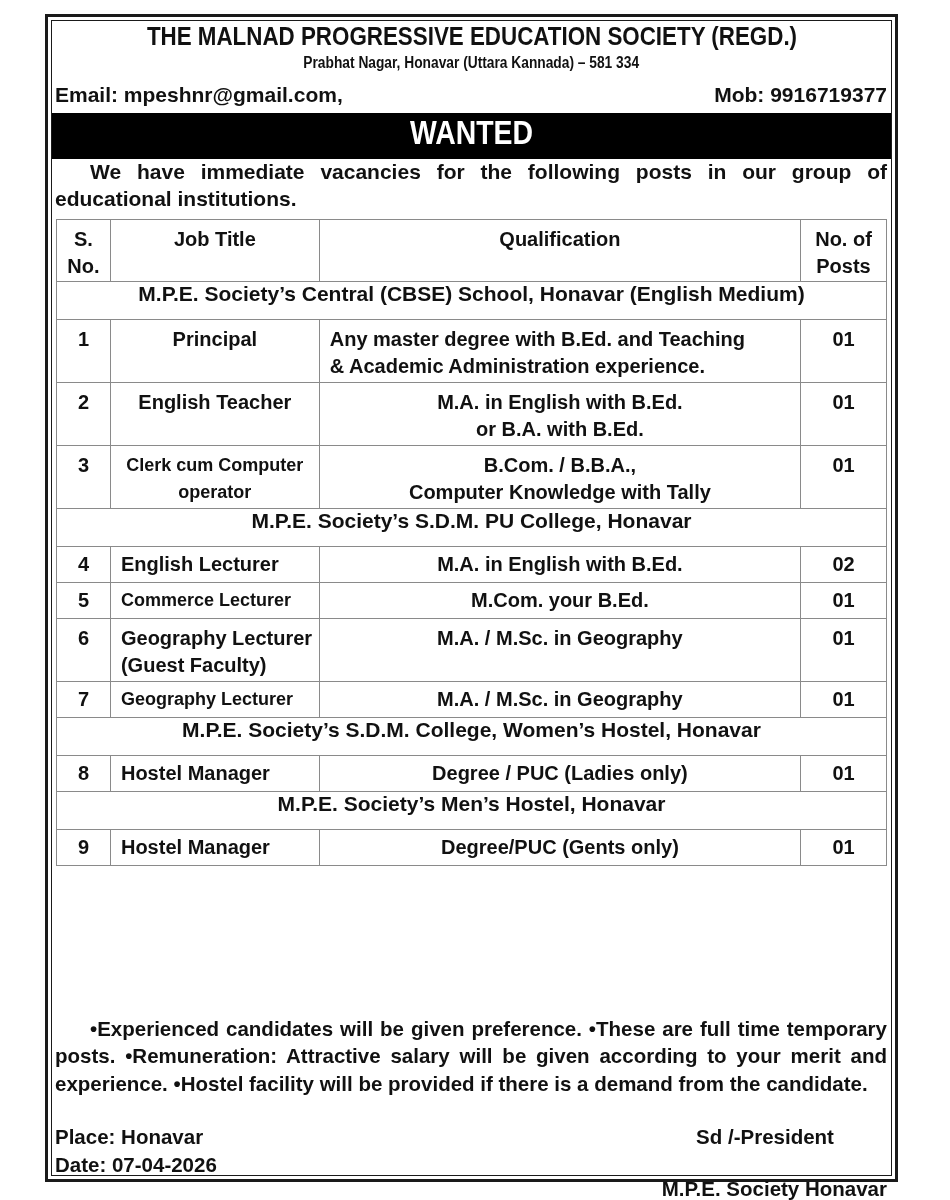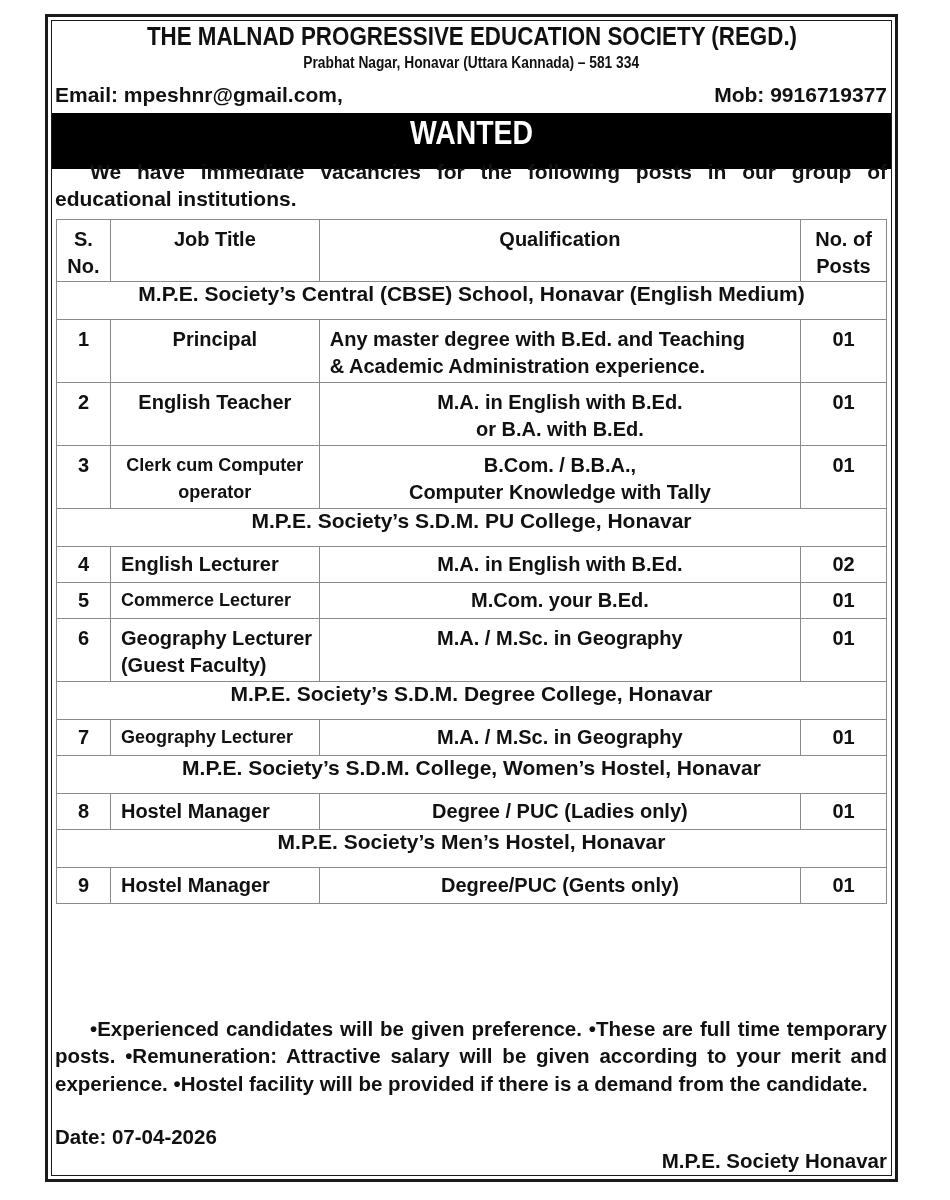--- a/index.html
+++ b/index.html
@@ -11,21 +11,21 @@
            border: 1px solid #1a1a1a; }
   .line { position: absolute; left: 0; right: 0; white-space: nowrap; font-weight: bold; }
   .cond { display: inline-block; transform-origin: center center; }
   .title { top: 4px; text-align: center; font-size: 26px; }
   .title .cond { transform: scaleX(0.86); }
   .address { top: 37px; text-align: center; font-size: 16px; }
   .address .cond { transform: scaleX(0.86); }
   .contact { top: 66px; font-size: 21px; }
   .contact .email { position: absolute; left: 7px; }
   .contact .mob { position: absolute; right: 8px; }
-  .wanted-bar { position: absolute; left: 4px; right: 4px; top: 96px; height: 56px;
+  .wanted-bar { position: absolute; left: 4px; right: 4px; top: 96px; height: 46px;
            background: #000; color: #fff; text-align: center; font-weight: bold;
            font-size: 33px; line-height: 40px; }
   .wanted-bar .cond { transform: scaleX(0.86); }
   .intro { position: absolute; left: 7px; right: 8px; top: 141px; font-size: 21px; font-weight: bold;
            line-height: 27px; text-align: justify; text-align-last: left; }
   .intro .first { text-indent: 35px; text-align: justify; text-align-last: justify; white-space: nowrap; }
   table.vac { position: absolute; left: 8px; top: 202px; width: 831px; border-collapse: collapse;
            font-weight: bold; font-size: 20px; }
   table.vac td, table.vac th { border: 1px solid #8a8a8a; padding: 0; vertical-align: top; }
   table.vac th { font-weight: bold; }
@@ -216,23 +216,20 @@
           </td>
           <td class="c3">
             <div class="cell">
               <div>M.A. / M.Sc. in Geography</div>
             </div>
           </td>
           <td class="c4">
             <div class="cell">01</div>
           </td>
         </tr>
-        <tr class="sec">
-          <td colspan="4">M.P.E. Society’s S.D.M. Degree College, Honavar</td>
-        </tr>
         <tr class="r1">
           <td class="c1">
             <div class="cell">7</div>
           </td>
           <td class="c2">
             <div class="cell left small">
               <div>Geography Lecturer</div>
             </div>
           </td>
           <td class="c3">
@@ -288,18 +285,22 @@
         </tr>
       </tbody>
   </table>
 
 
   <div class="footer notes">
     <p class="indent">•Experienced candidates will be given preference. •These are full time temporary posts. •Remuneration: Attractive salary will be given according to your merit and experience. •Hostel facility will be provided if there is a demand from the candidate.</p>
   </div>
 
   <div class="sign">
+    <div class="row">
+      <span class="l">Place: Honavar</span>
+      <span class="r-center">Sd /-President</span>
+    </div>
     <div class="row">
       <span class="l">Date: 07-04-2026</span>
       <span class="r">M.P.E. Society Honavar</span>
     </div>
   </div>
 </div>
 
 </body></html>

